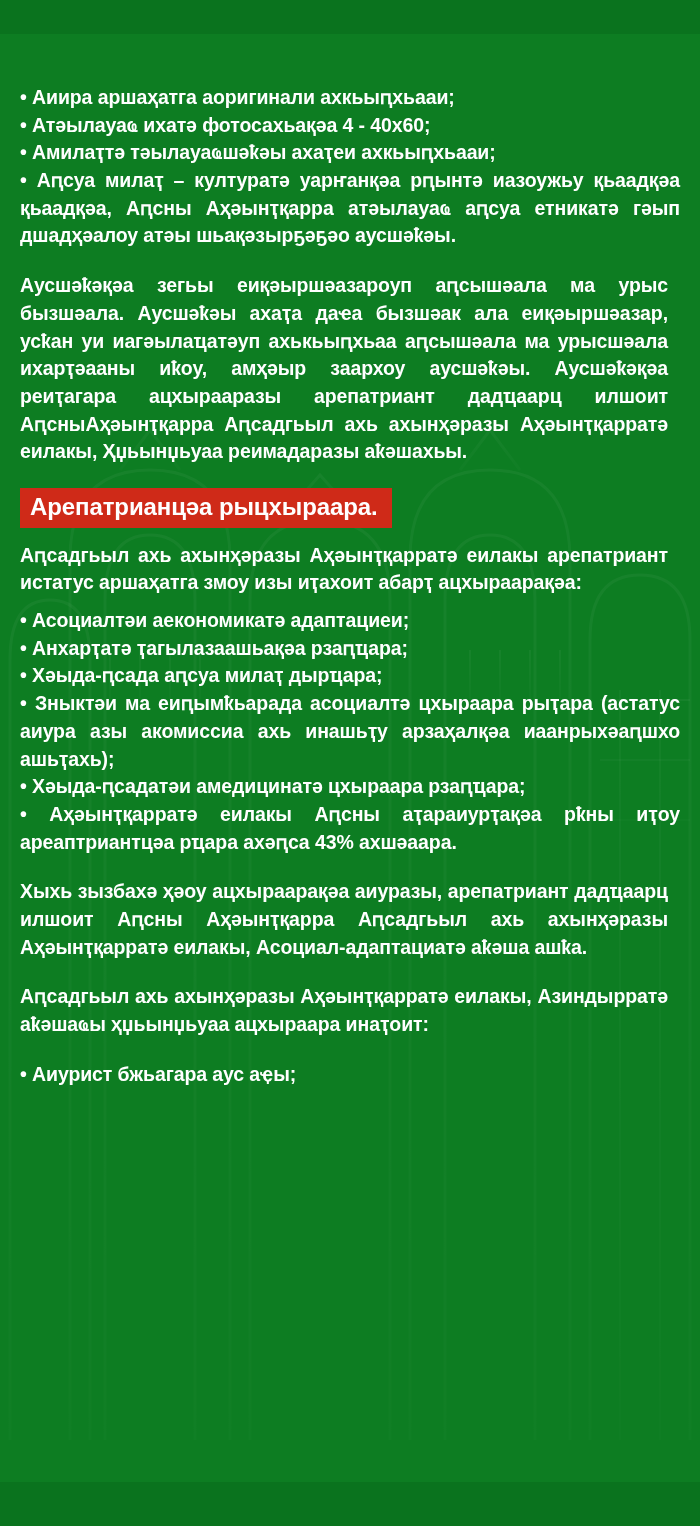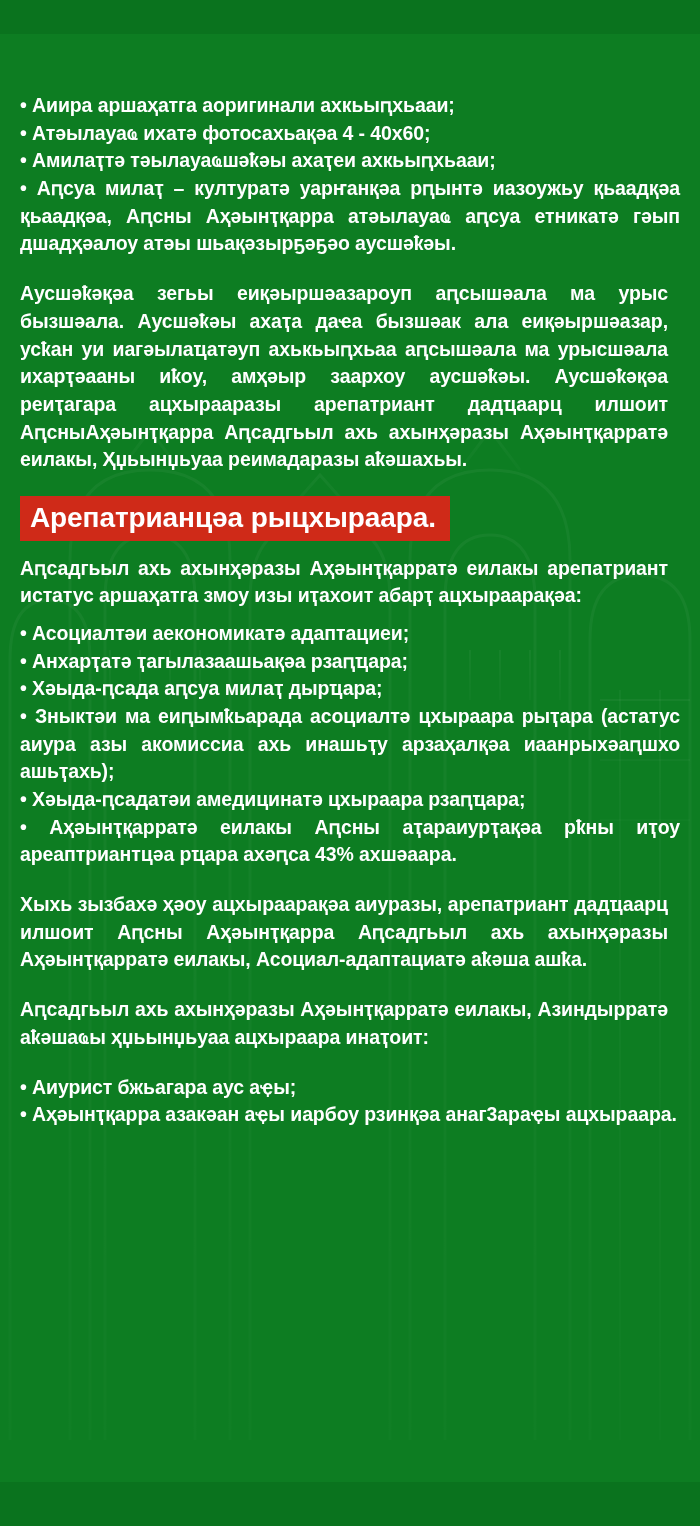--- a/index.html
+++ b/index.html
@@ -41,21 +41,21 @@
     position: absolute;
     left: 0; right: 0; bottom: 0;
     height: 44px;
     background: #0a6b1b;
     opacity: .55;
   }
 
   #content {
     position: absolute;
     left: 20px;
-    top: 92px;
+    top: 84px;
     width: 660px;
     color: #ffffff;
     font-size: 19.5px;
     line-height: 1.42;
     font-weight: 700;
     letter-spacing: -0.1px;
   }
 
   .para {
     margin: 0 12px 0px 0;
@@ -69,21 +69,21 @@
   }
 
   .bullets p {
     margin: 0;
   }
 
   .heading-bar {
     display: inline-block;
     background: #cf2a18;
     color: #ffffff;
-    font-size: 28px;
+    font-size: 24px;
     font-weight: 700;
     padding: 5px 14px 6px 10px;
     margin: 0 0 14px 0;
     line-height: 1.2;
   }
 
   .justify {
     text-align: justify;
     text-align-last: left;
   }
@@ -174,17 +174,16 @@
     <p class="para justify-all">Хыхь зызбахә ҳәоу ацхыраарақәа аиуразы, арепатриант дадҵаарц илшоит  Аԥсны Аҳәынҭқарра  Аԥсадгьыл ахь ахынҳәразы Аҳәынҭқарратә еилакы, Асоциал-адаптациатә аҟәша ашҟа.</p>
 
     <div class="gap"></div>
 
     <p class="para justify">Аԥсадгьыл ахь ахынҳәразы Аҳәынҭқарратә еилакы, Азиндырратә аҟәшаҩы ҳџьынџьуаа ацхыраара инаҭоит:</p>
 
     <div class="gap"></div>
 
     <div class="bullets">
       <p class="para justify">• Аиурист бжьагара аус аҿы;</p>
-      <p class="para justify-all">• Аҳәынҭқарра азакәан аҿы иарбоу рзинқәа анаг3араҿы ацхыраара.</p>
     </div>
 
   </div>
 </div>
 
 </body></html>

